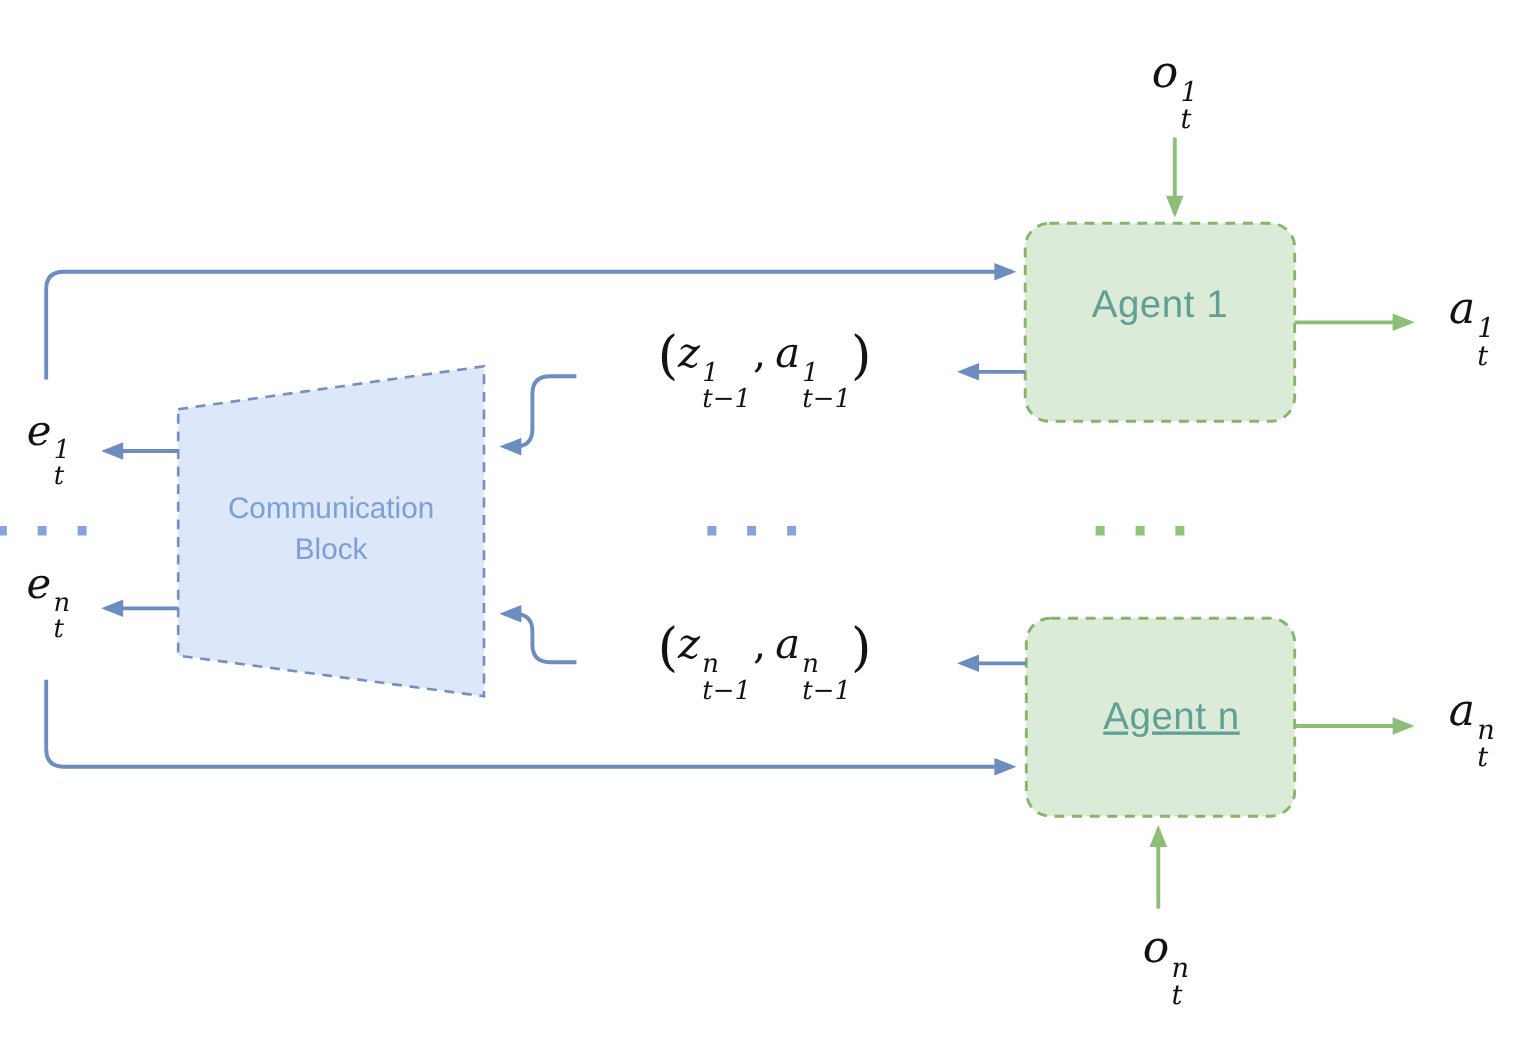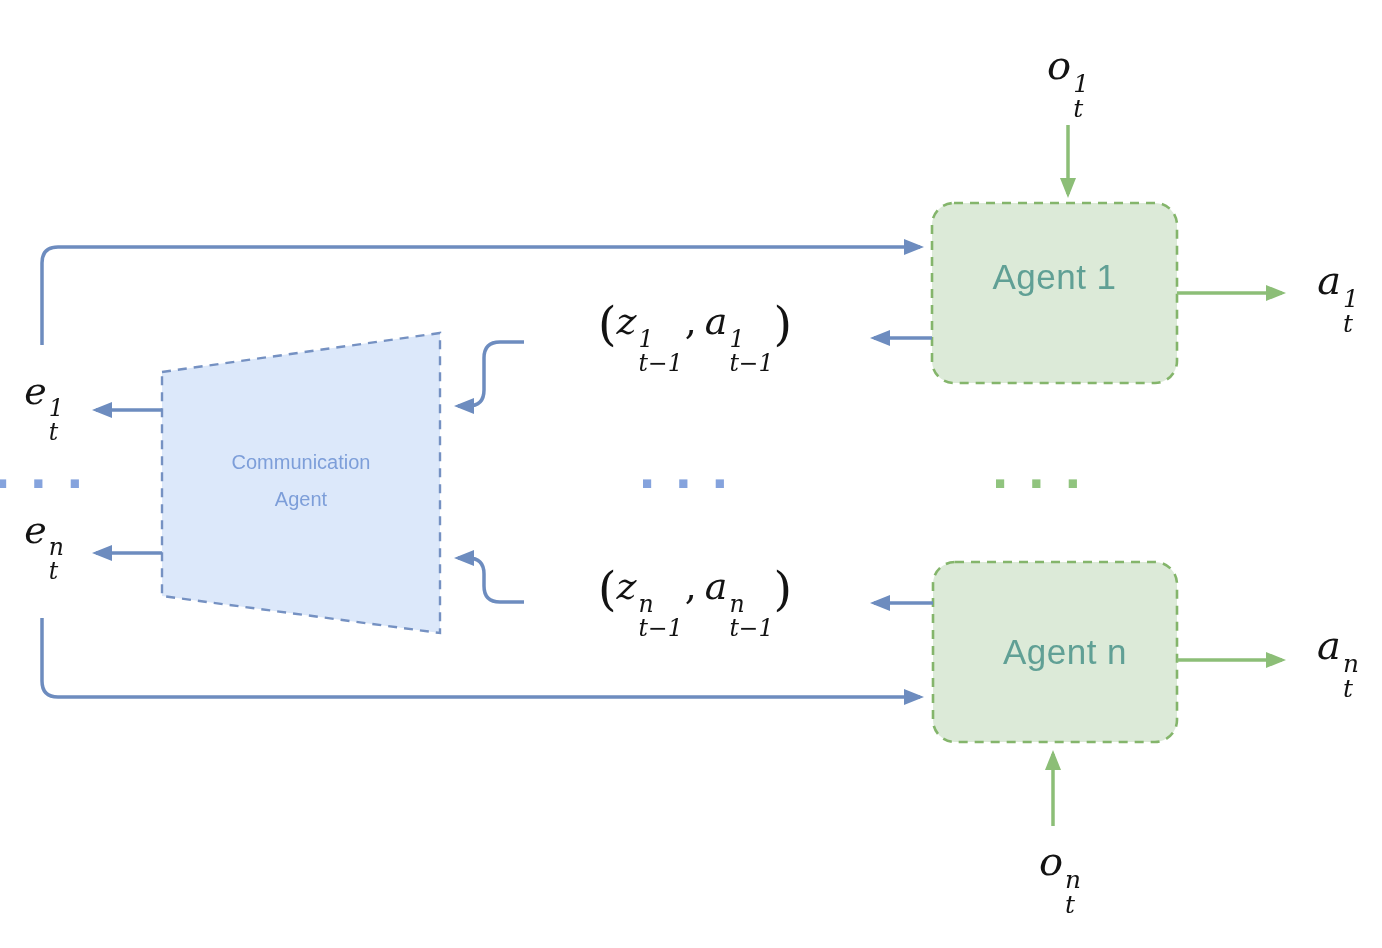--- a/index.html
+++ b/index.html
@@ -47,21 +47,21 @@
     align-items: center;
     justify-content: center;
     color: var(--teal-text, #60a095);
     font-size: 35px;
     letter-spacing: 0.5px;
   }
   .comm-label-box {
     position: absolute;
     text-align: center;
     color: var(--blue-text, #7d9ed9);
-    font-size: 20px;
+    font-size: 27px;
     line-height: 37px;
   }
   .math {
     position: absolute;
     transform: translate(-50%, -50%);
     font-family: "DejaVu Serif", "Liberation Serif", serif;
     font-style: italic;
     color: var(--math-text, #131313);
     font-size: 40px;
     white-space: nowrap;
@@ -131,25 +131,25 @@
     <path class="blue-line" d="M 524 602 L 500 602 Q 484 602 484 586 L 484 574 Q 484 558 468 558 L 458 558" marker-end="url(#arrow-blue)"></path>
 
     <path class="green-line" d="M 1068 125 L 1068 194" marker-end="url(#arrow-green)"></path>
     <path class="green-line" d="M 1177 293 L 1282 293" marker-end="url(#arrow-green)"></path>
     <path class="green-line" d="M 1177 660 L 1282 660" marker-end="url(#arrow-green)"></path>
     <path class="green-line" d="M 1053 826 L 1053 754" marker-end="url(#arrow-green)"></path>
   </svg>
 
   <div class="comm-label-box" style="left:171px; top:444px; width:260px;">
     <div>Communication</div>
-    <div>Agent</div>
+    <div>Block</div>
   </div>
 
   <div class="agent-label-box" style="left:932px; top:203px; width:245px; height:148px;">Agent 1</div>
-  <div class="agent-label-box" style="left:933px; top:562px; width:264px; height:180px;">Agent n</div>
+  <div class="agent-label-box" style="left:933px; top:562px; width:264px; height:180px;text-decoration:underline;">Agent n</div>
 
   <div class="math" style="left:1068px; top:82px;">
     <span>o</span><span class="scripts">
         <span>1</span>
         <span>t</span>
       </span>
   </div>
 
   <div class="math" style="left:1338px; top:297px;">
     <span>a</span><span class="scripts">

